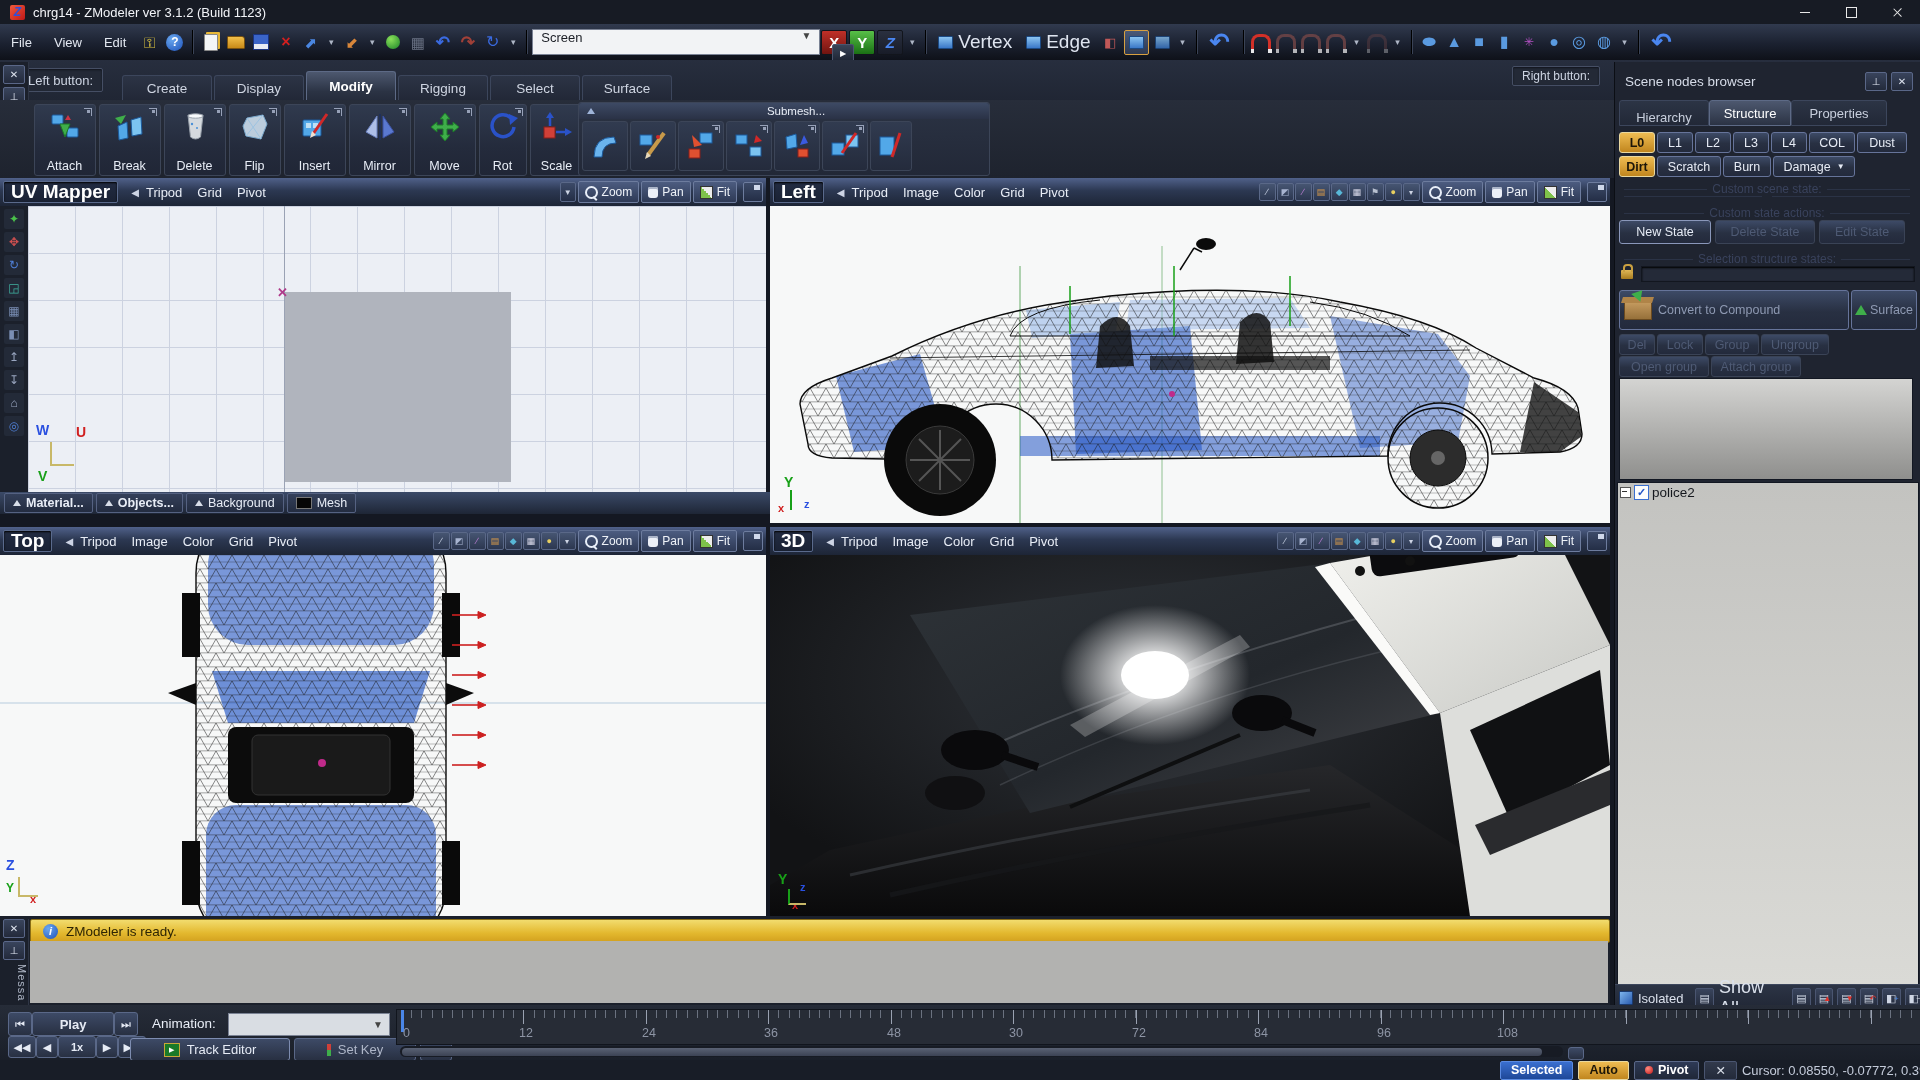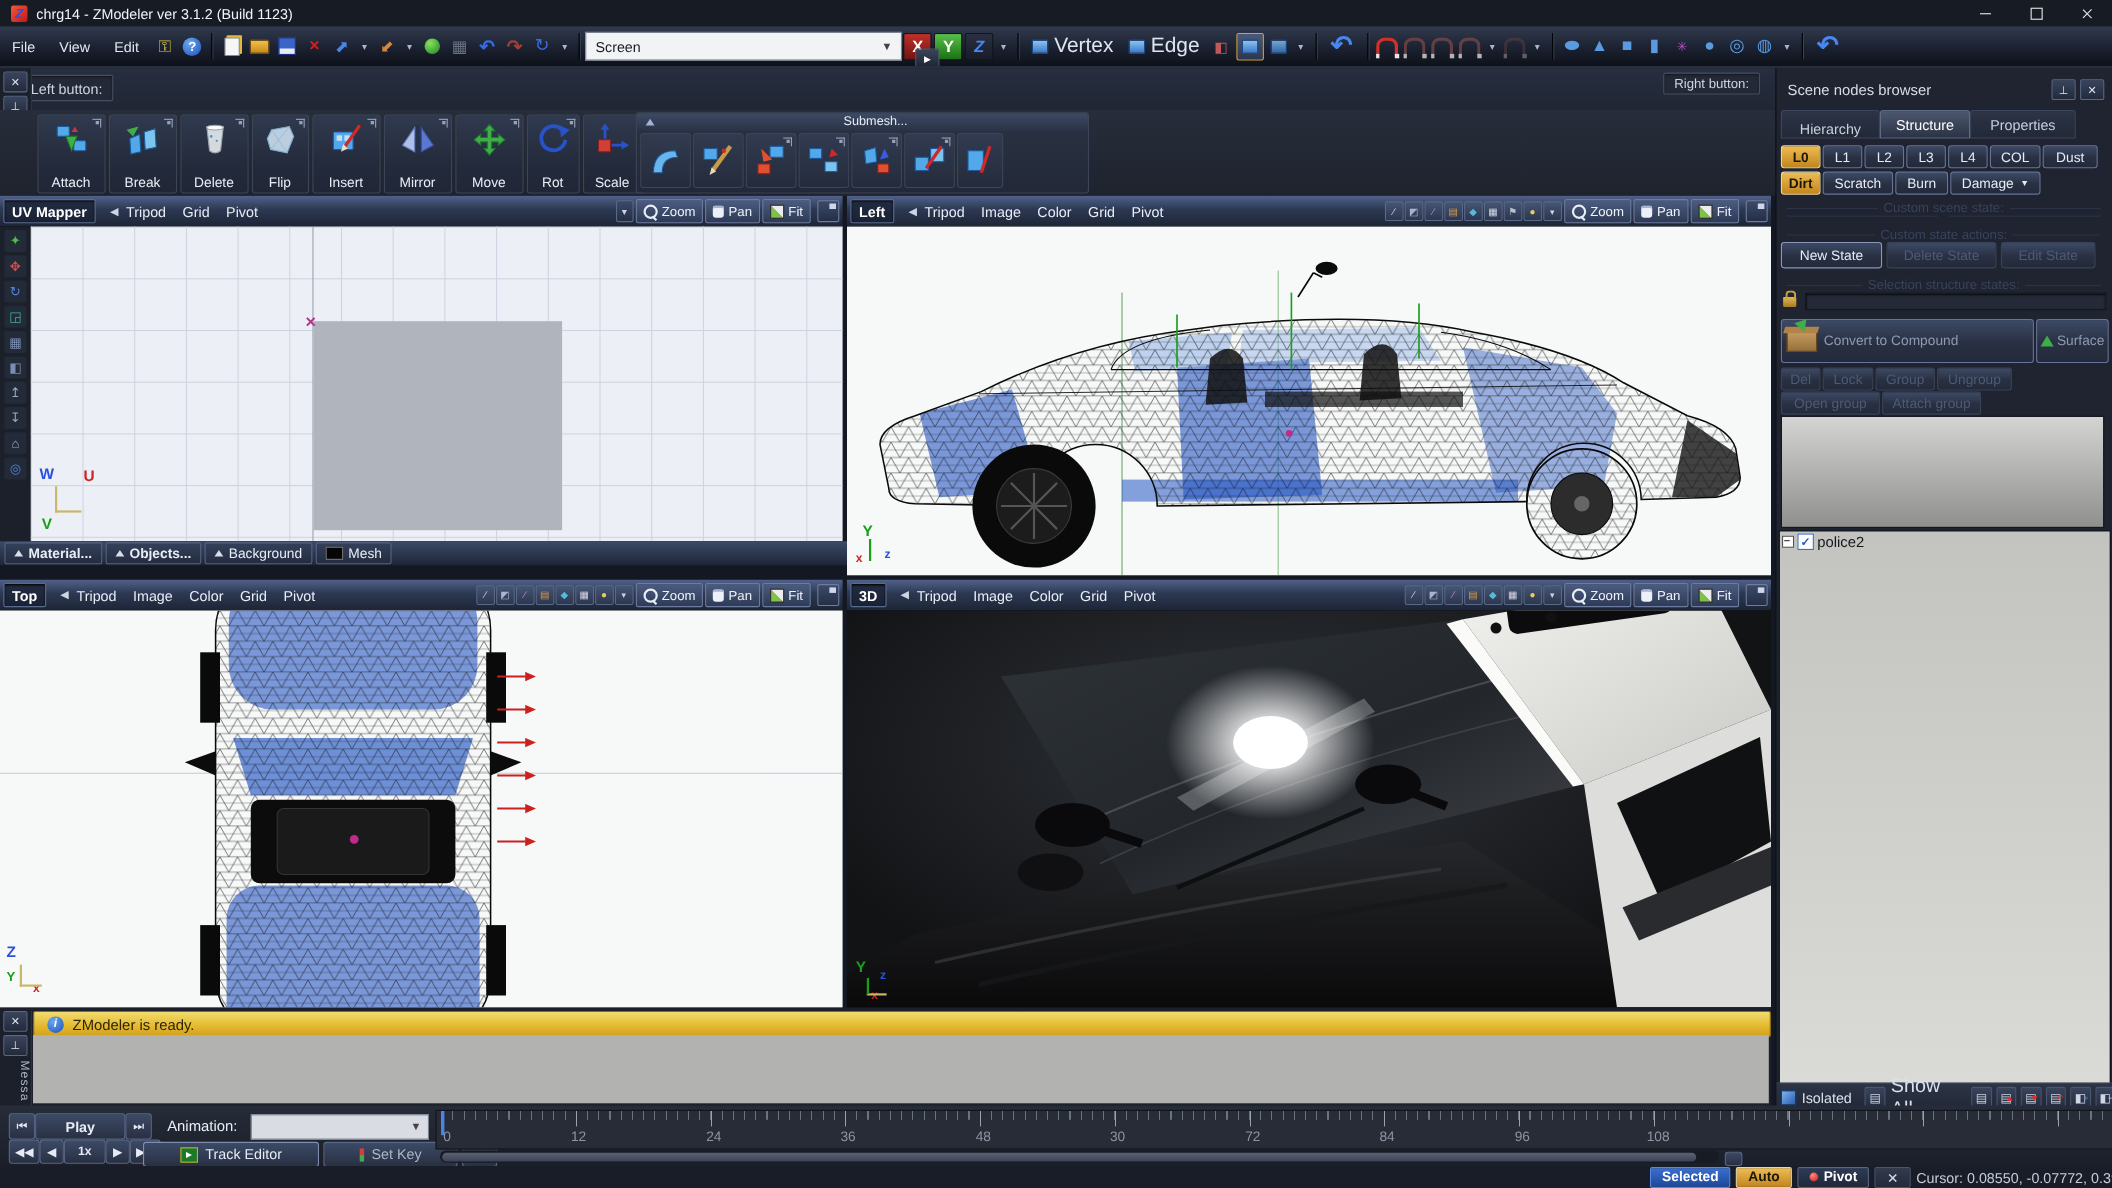--- a/index.html
+++ b/index.html
@@ -22,21 +22,21 @@
   .ico-close::before{transform:rotate(45deg);} .ico-close::after{transform:rotate(-45deg);}
   
   .toolbar{left:0;top:24px;width:1920px;height:36px;
            background:linear-gradient(#313a4e,#1b2130 55%,#0e1119);display:flex;align-items:center;}
   .menu-item{font-size:13px;color:#e2e7f0;padding:0 11px;}
   .tbi{width:23px;height:23px;margin:0 1px;border-radius:2px;display:flex;align-items:center;justify-content:center;
        font-size:15px;line-height:1;}
   .tbi.dd{width:14px;font-size:9px;color:#aeb6c6;}
   .tsep{width:1px;height:24px;background:#000;box-shadow:1px 0 0 #3a4356;margin:0 5px;}
   .combo{width:270px;height:24px;background:#f2f3f5;border:1px solid #7a8294;color:#1a1d24;
-         font-size:13px;display:flex;align-items:center;padding:0 8px;}
+         font-size:13px;display:flex;padding:0 8px;}
   .combo .carr{margin-left:auto;color:#444;font-size:10px;}
   .axbtn{width:24px;height:23px;margin:0 1px;border-radius:2px;font-weight:bold;font-size:15px;
          display:flex;align-items:center;justify-content:center;border:1px solid #12151c;}
   .modebtn{height:24px;padding:0 7px;display:flex;align-items:center;gap:5px;font-size:19px;color:#dfe5f0;}
   .cube{width:13px;height:11px;background:linear-gradient(#8cc4f0,#3a78c8);border:1px solid #1c4a84;border-radius:1px;}
   .magnet{position:relative;width:14px;height:13px;border:3.5px solid #d23028;border-bottom:none;border-radius:8px 8px 0 0;}
   .magnet::before,.magnet::after{content:'';position:absolute;bottom:-3px;width:3.5px;height:4px;background:#e8e8ea;}
   .magnet::before{left:-3.5px;} .magnet::after{right:-3.5px;}
   .magnet.ghost{border-color:#7a4848;opacity:.75;}
   .prim{color:#5a9ae0;font-size:16px;}
@@ -67,21 +67,21 @@
   .subgroup{position:absolute;left:578px;top:2px;width:410px;height:72px;border:1px solid #3c4558;border-radius:3px;
             background:linear-gradient(#2b3344,#222837);}
   .subhdr{height:16px;display:flex;align-items:center;background:linear-gradient(#3d4a64,#2a3246);
           border-radius:3px 3px 0 0;font-size:11.5px;color:#e8edf6;}
   .smt{position:relative;width:44px;height:48px;margin:2px 1px;border:1px solid #3c4558;border-radius:3px;
        background:linear-gradient(#313b50,#242b3c);display:flex;align-items:center;justify-content:center;}
   
   .vp{background:#0d1016;}
   .vhdr{height:28px;display:flex;align-items:center;background:linear-gradient(#50618a,#2c3852 45%,#1d2536);
         border-bottom:1px solid #0b0e14;padding:0 3px;}
-  .vname{height:20px;padding:0 7px;margin-right:6px;display:flex;align-items:center;font-weight:bold;font-size:13px;color:#fff;
+  .vname{height:20px;padding:0 7px;margin-right:6px;display:flex;align-items:center;font-weight:bold;font-size:19px;color:#fff;
          background:linear-gradient(#222c42,#1a2234);border:1px solid #5a6a8c;border-radius:2px;box-shadow:inset 0 1px 2px #000;}
   .varr{color:#cdd4e4;font-size:10px;margin:0 7px;}
   .vmenu{font-size:13px;color:#e8edf6;margin-right:15px;}
   .vtool{height:20px;padding:0 6px;margin-left:2px;display:flex;align-items:center;gap:4px;font-size:12px;color:#eef2f8;
          background:linear-gradient(#4c5c80,#2e3a56);border:1px solid #6d7c9e;border-radius:2px;}
   .mini{width:15px;height:16px;margin-left:1px;border-radius:2px;background:linear-gradient(#46楼,#444);background:linear-gradient(#465572,#2c3750);
         border:1px solid #5a6888;font-size:9px;display:flex;align-items:center;justify-content:center;}
   .maxi{width:18px;height:18px;margin-left:6px;border:1px solid #6d7c9e;border-radius:2px;background:linear-gradient(#3c4a68,#242e46);position:relative;}
   .maxi::after{content:'';position:absolute;right:2px;top:2px;width:6px;height:5px;background:#cfd8ea;}
   .ddsm{width:14px;height:18px;margin-left:8px;display:flex;align-items:center;justify-content:center;color:#cdd4e4;font-size:8px;
@@ -310,20 +310,40 @@
     <div class="tbi" style="width:34px;">
         <span style="color:#4a86f0;font-size:24px;font-weight:bold;">↶</span>
       </div>
   </div>
   <div class="ap ovflbtn">▶</div>
 
   <div class="ap tabrow">
     <div class="lrbtn-label ap" style="left:18px;top:8px;">
       <span>Left button:</span>
     </div>
+    <div class="rtabs">
+      <div class="rtab">
+          <span>Create</span>
+        </div>
+      <div class="rtab">
+          <span>Display</span>
+        </div>
+      <div class="rtab active">
+          <span>Modify</span>
+        </div>
+      <div class="rtab">
+          <span>Rigging</span>
+        </div>
+      <div class="rtab">
+          <span>Select</span>
+        </div>
+      <div class="rtab">
+          <span>Surface</span>
+        </div>
+    </div>
     <div class="lrbtn-label ap" style="left:1512px;top:6px;height:18px;font-size:12px;">
       <span>Right button:</span>
     </div>
   </div>
 
   <div class="ap sidestrip">
     <div class="sbtn">✕</div>
     <div class="sbtn">⊥</div>
     <span class="vtext">Comma</span>
   </div>

